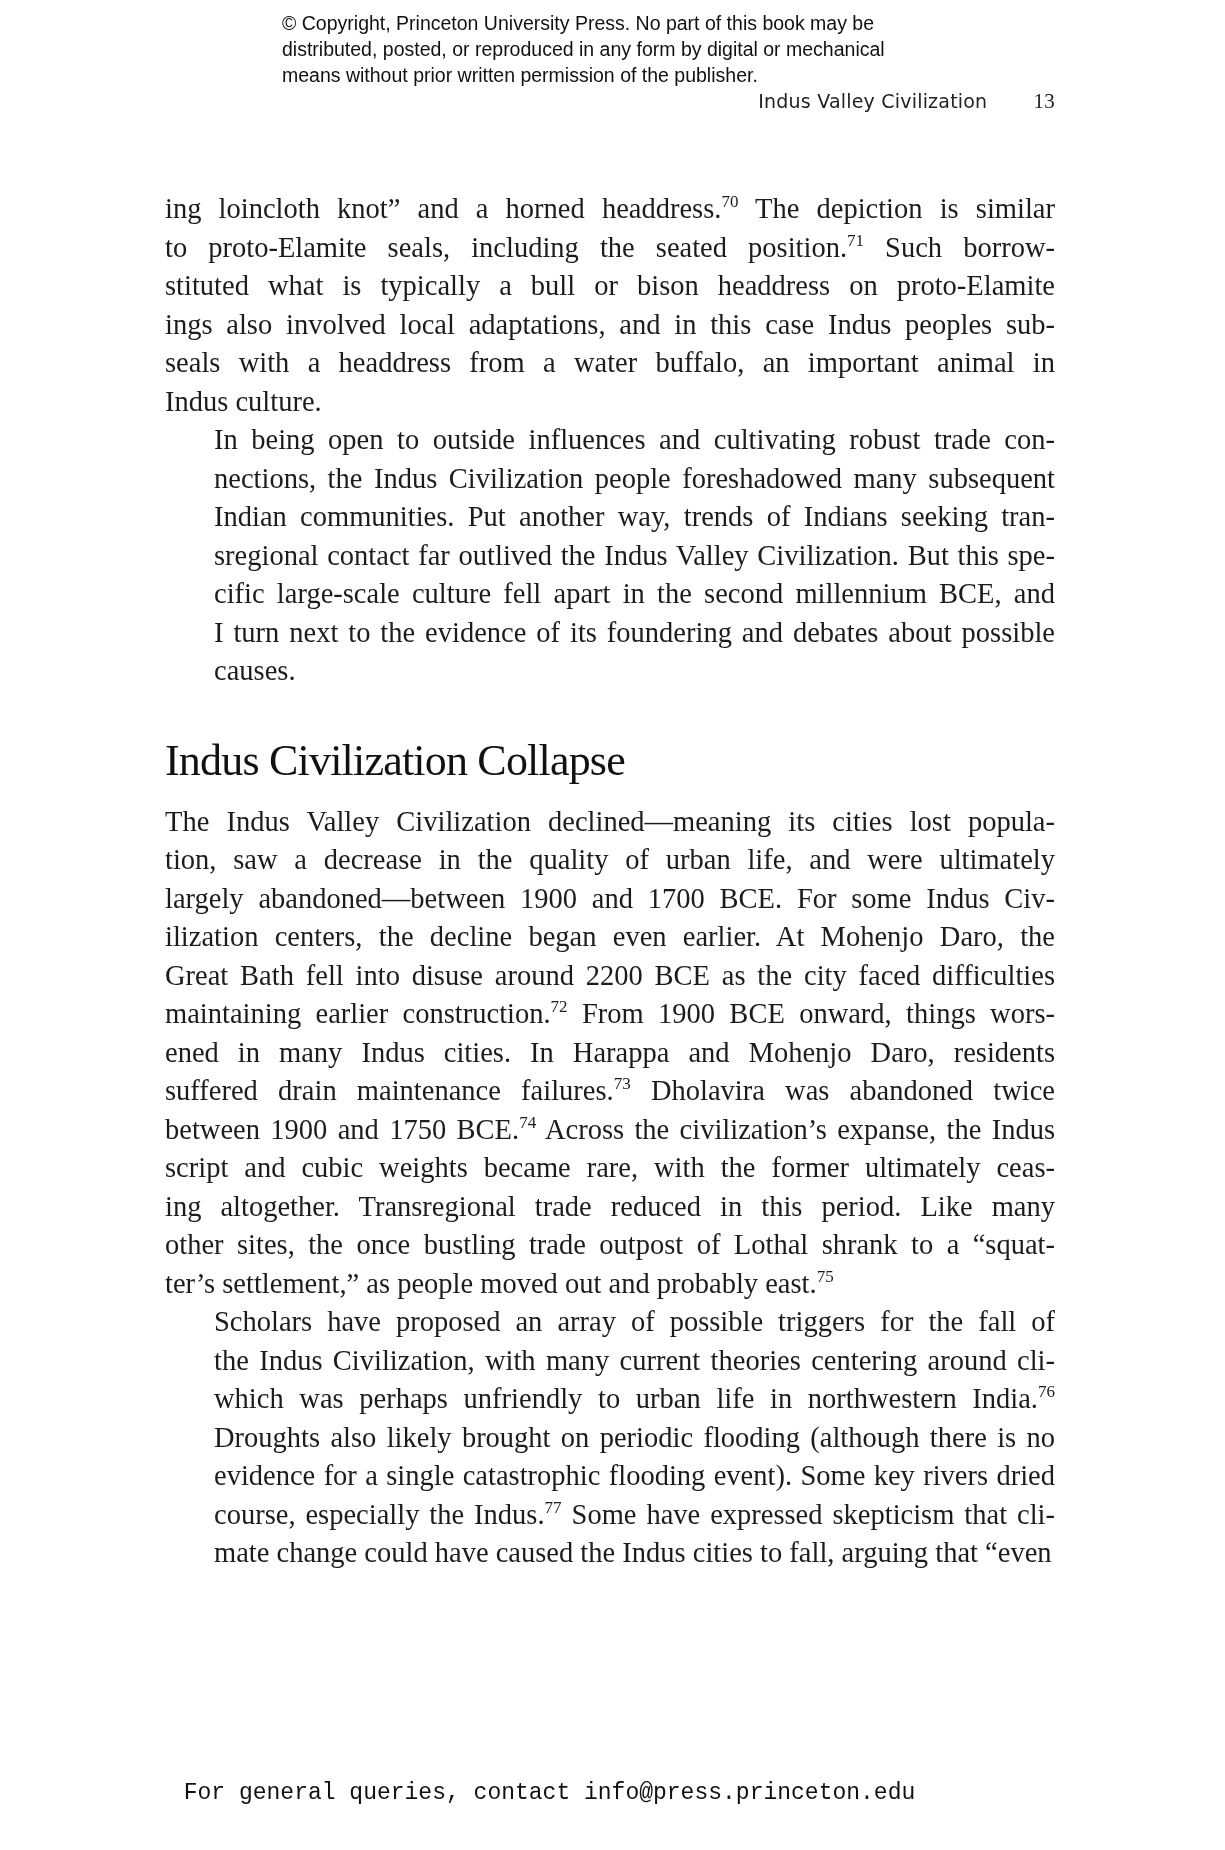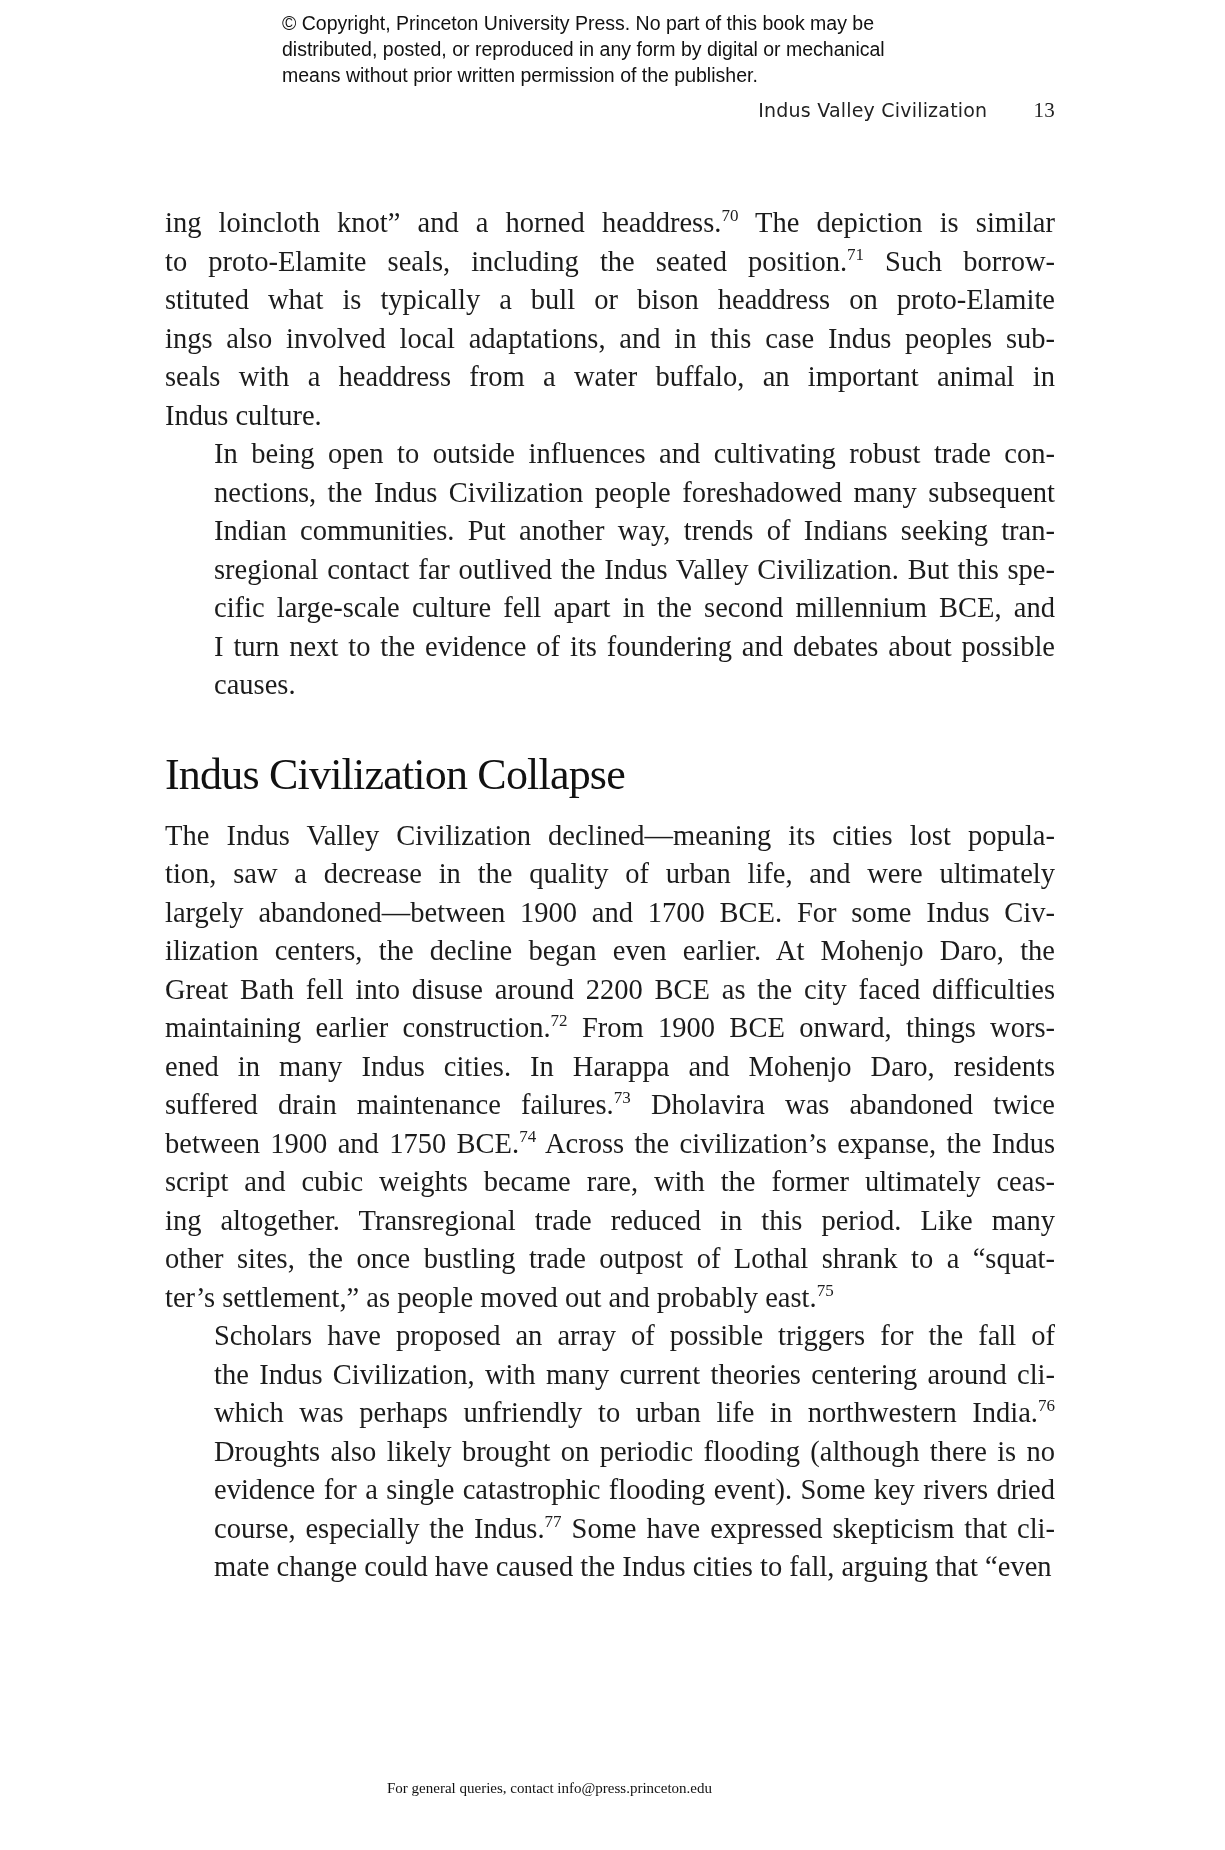--- a/index.html
+++ b/index.html
@@ -2,40 +2,40 @@
 <html><head>
 <meta charset="utf-8">
 <style>
   html, body { margin: 0; padding: 0; background: #ffffff; }
   body { width: 1225px; height: 1850px; position: relative; overflow: hidden; color: #1a1a1a; }
   .copyright {
     position: absolute; left: 264px; top: 10px; width: 720px;
     font-family: "Liberation Sans", sans-serif; font-size: 19.5px; line-height: 26px; color: #111; margin-left: 18px;
   }
   .running-head {
-    position: absolute; right: 170px; top: 98px;
+    position: absolute; right: 170px; top: 89px;
     font-family: "DejaVu Sans", sans-serif; font-size: 19px; color: #222; letter-spacing: 0.2px;
   }
   .running-head .title { margin-right: 40px; }
   .running-head .pageno { font-family: "Liberation Serif", serif; font-size: 21px; }
   .body-text {
-    position: absolute; left: 165px; top: 204px; width: 890px;
+    position: absolute; left: 165px; top: 190px; width: 890px;
     font-family: "Liberation Serif", serif; font-size: 28.5px; line-height: 38.5px;
     text-align: justify; hyphens: manual; color: #1c1c1c;
   }
   .body-text p { margin: 0; }
   .body-text p.indent { text-indent: 49px; }
   .body-text sup { font-size: 17px; line-height: 0; vertical-align: 11px; }
   h2.section-heading {
     font-family: "Liberation Serif", serif; font-weight: normal; font-size: 44px;
     letter-spacing: -0.8px; margin: 40px 0 12px 0; line-height: 60px; color: #111;
   }
   .footer {
     position: absolute; left: 0; width: 1099px; top: 1780px; text-align: center;
-    font-family: Liberation Serif, serif; font-size: 15px; color: #111;
+    font-family: Liberation Mono, monospace; font-size: 23px; color: #111;
   }
   .line { display: block; text-align-last: justify; }
   .line.last { text-align-last: left; }
 </style>
 </head>
 <body>
 
 <div class="copyright">
   <div>© Copyright, Princeton University Press. No part of this book may be</div>
   <div>distributed, posted, or reproduced in any form by digital or mechanical</div>

